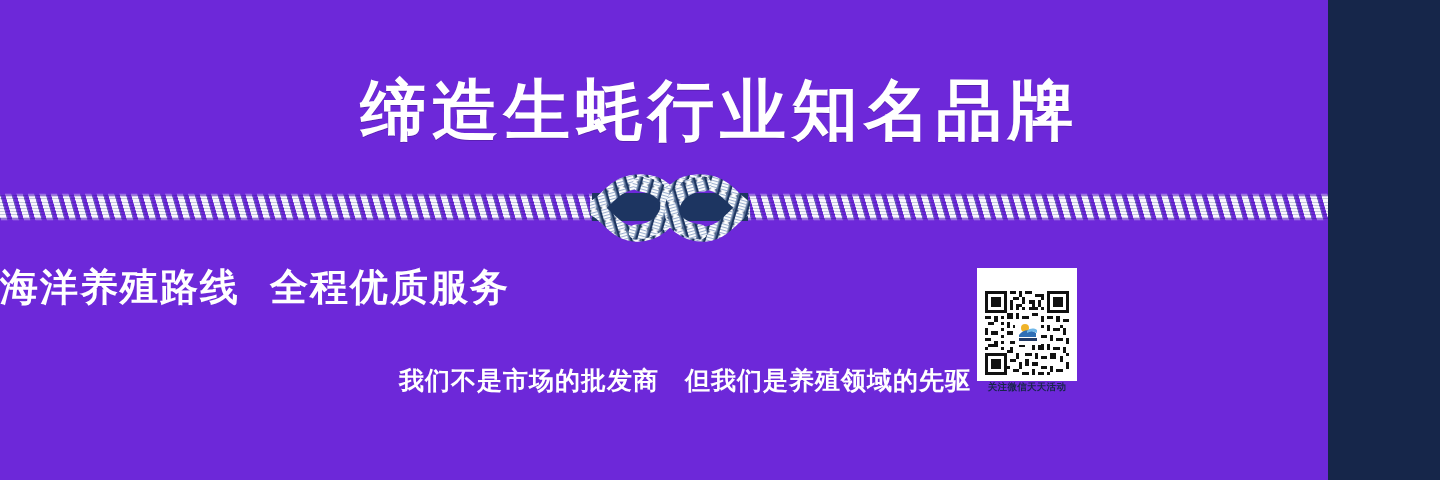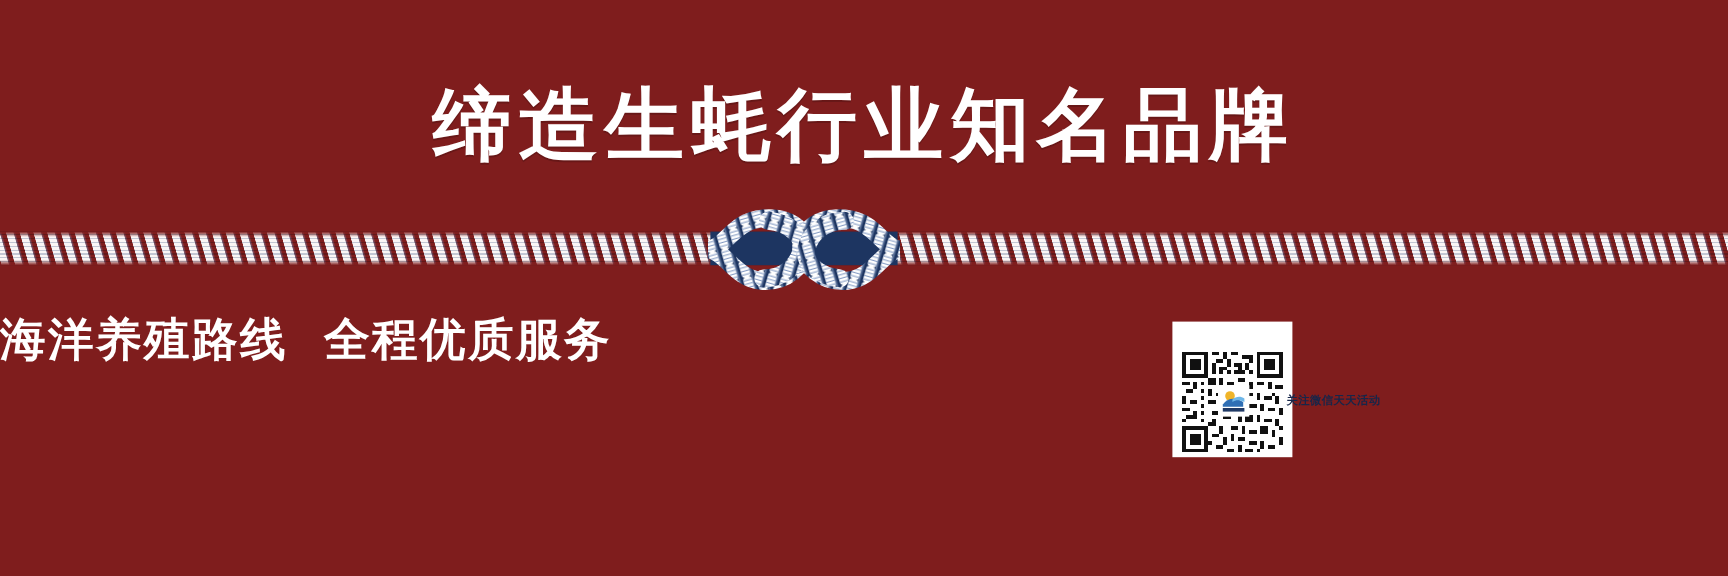--- a/index.html
+++ b/index.html
@@ -3,25 +3,25 @@
 <meta charset="utf-8">
 <title>Banner</title>
 <style>
   html, body {
     margin: 0;
     padding: 0;
     background: #16264a;
   }
   .banner {
     position: relative;
-    width: 1440px;
+    width: 1328px;
     height: 480px;
-    background: #7f1d1d;
+    background: #6d28d9;
     overflow: hidden;
-    font-family: Liberation Mono, monospace;
+    font-family: Liberation Sans, sans-serif;
     -webkit-font-smoothing: antialiased;
   }
 
   
   .headline {
     position: absolute;
     top: 74px;
     left: 0;
     width: 1440px;
     text-align: center;
@@ -143,21 +143,21 @@
   .qr-card {
     position: absolute;
     left: 977px;
     top: 268px;
     width: 100px;
     height: 113px;
     background: #ffffff;
     box-sizing: border-box;
     padding: 20px 5px 0 5px;
     display: flex;
-    flex-direction: row;
+    flex-direction: column;
     align-items: center;
   }
   .qr-image {
     position: relative;
     width: 90px;
     height: 90px;
     background: #ffffff;
   }
   .qr-image svg { display: block; }
   .qr-logo {
@@ -235,20 +235,23 @@
         <path d="M112,64 C92,62 82,50 84,40 C86,28 98,16 116,16" stroke="url(#strand2)" stroke-width="15"></path>
       </g>
     </svg>
   </div>
 
   <div class="subhead">
     <span>海洋养殖路线</span><span class="gap"></span><span>全程优质服务</span>
   </div>
 
 
+  <div class="bodyline bodyline-2">
+    <span>我们不是市场的批发商</span><span class="gap"></span><span>但我们是养殖领域的先驱</span>
+  </div>
 
   <div class="qr-card">
     <div class="qr-image">
       <svg width="90" height="90" viewBox="0 0 29 29" shape-rendering="crispEdges" xmlns="http://www.w3.org/2000/svg">
         <rect width="29" height="29" fill="#ffffff"></rect>
         <g fill="#111111">
 
           <path d="M1,1h7v7h-7z M2,2v5h5v-5z"></path>
           <rect x="3" y="3" width="3" height="3"></rect>
 

